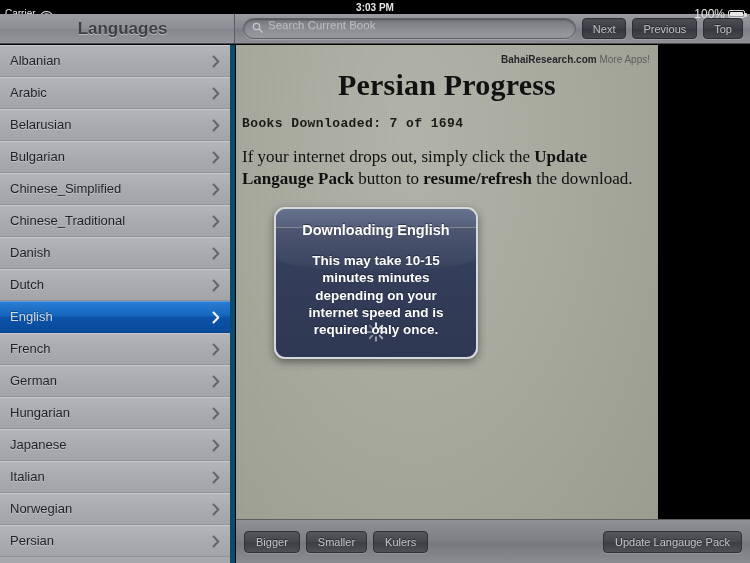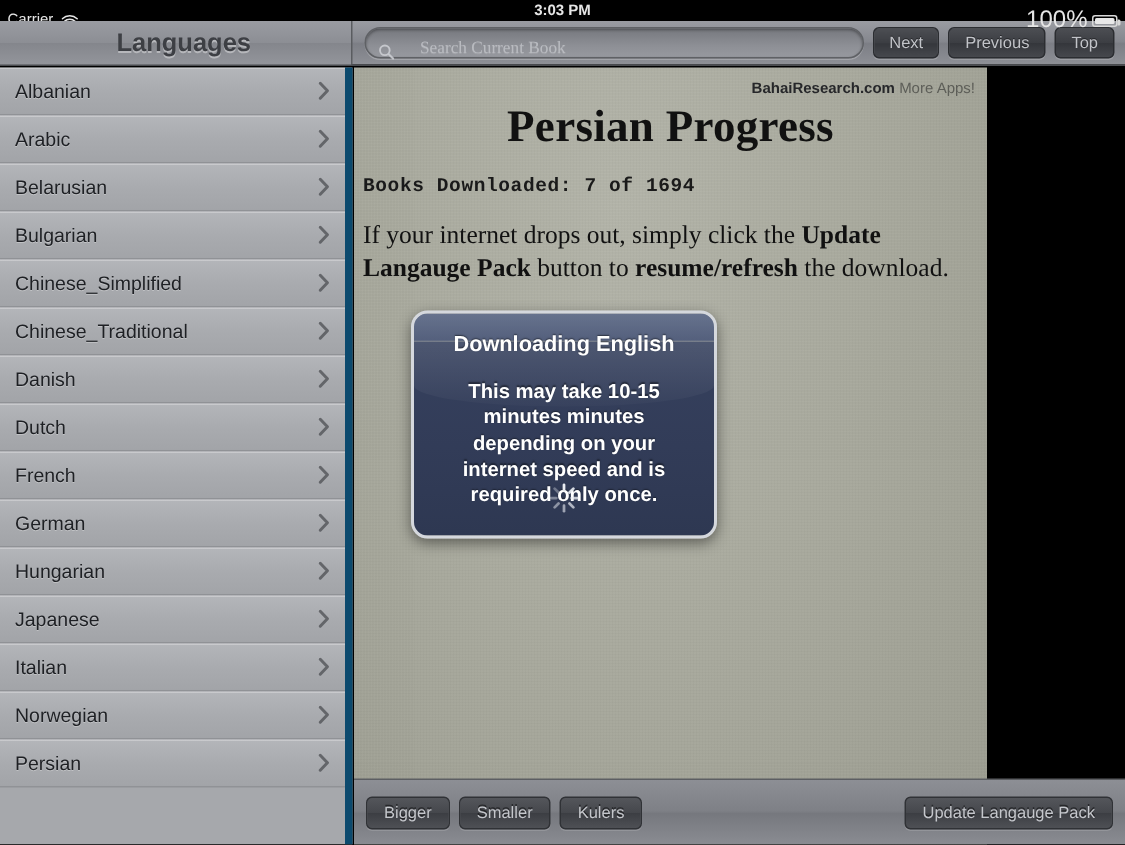--- a/index.html
+++ b/index.html
@@ -38,21 +38,21 @@
     text-align: center;
     font-weight: bold;
     font-size: 10px;
     pointer-events: none;
   }
   .status-right {
     margin-left: auto;
     display: flex;
     align-items: center;
     gap: 3px;
-    font-size: 16px;
+    font-size: 12px;
     z-index: 2;
   }
   .carrier-label { font-size: 10px; }
   .wifi-icon { display: inline-block; width: 11px; height: 9px; }
   .battery {
     display: inline-block;
     width: 17px; height: 8px;
     border: 1px solid #d8d8d8;
     border-radius: 2px;
     position: relative;
@@ -109,24 +109,23 @@
   }
 
   .search-field {
     flex: 1;
     height: 21px;
     border-radius: 11px;
     background: linear-gradient(to bottom, #76787e 0%, #8d8f95 60%, #97999f 100%);
     border: 1px solid #5f6165;
     box-shadow: inset 0 1px 2px rgba(0,0,0,0.35), 0 1px 0 rgba(255,255,255,0.22);
     display: flex;
-    align-items: flex-end;
+    align-items: flex-start;
     padding: 0 8px;
-    gap: 17px;
-    font-family: Liberation Serif, serif;
+    gap: 5px;
   }
   .search-icon { width: 11px; height: 11px; flex: 0 0 auto; opacity: 0.85; }
   .search-placeholder {
     font-size: 11.5px;
     color: #b9bbc0;
     text-shadow: 0 1px 0 rgba(255,255,255,0.12);
   }
 
   .nav-btn {
     height: 21px;
@@ -423,20 +422,28 @@
         <svg viewBox="0 0 8 13" width="8" height="13">
             <polyline points="1.5,1.5 6.3,6.5 1.5,11.5" fill="none" stroke="#4d4f53" stroke-width="2" stroke-linecap="round" stroke-linejoin="round"></polyline>
           </svg>
       </span>
     </div>
     <div class="lang-row">
       <span class="lang-label">Dutch</span>
       <span class="chevron">
         <svg viewBox="0 0 8 13" width="8" height="13">
             <polyline points="1.5,1.5 6.3,6.5 1.5,11.5" fill="none" stroke="#4d4f53" stroke-width="2" stroke-linecap="round" stroke-linejoin="round"></polyline>
+          </svg>
+      </span>
+    </div>
+    <div class="lang-row selected">
+      <span class="lang-label">English</span>
+      <span class="chevron">
+        <svg viewBox="0 0 8 13" width="8" height="13">
+            <polyline points="1.5,1.5 6.3,6.5 1.5,11.5" fill="none" stroke="#ffffff" stroke-width="2" stroke-linecap="round" stroke-linejoin="round"></polyline>
           </svg>
       </span>
     </div>
     <div class="lang-row">
       <span class="lang-label">French</span>
       <span class="chevron">
         <svg viewBox="0 0 8 13" width="8" height="13">
             <polyline points="1.5,1.5 6.3,6.5 1.5,11.5" fill="none" stroke="#4d4f53" stroke-width="2" stroke-linecap="round" stroke-linejoin="round"></polyline>
           </svg>
       </span>

